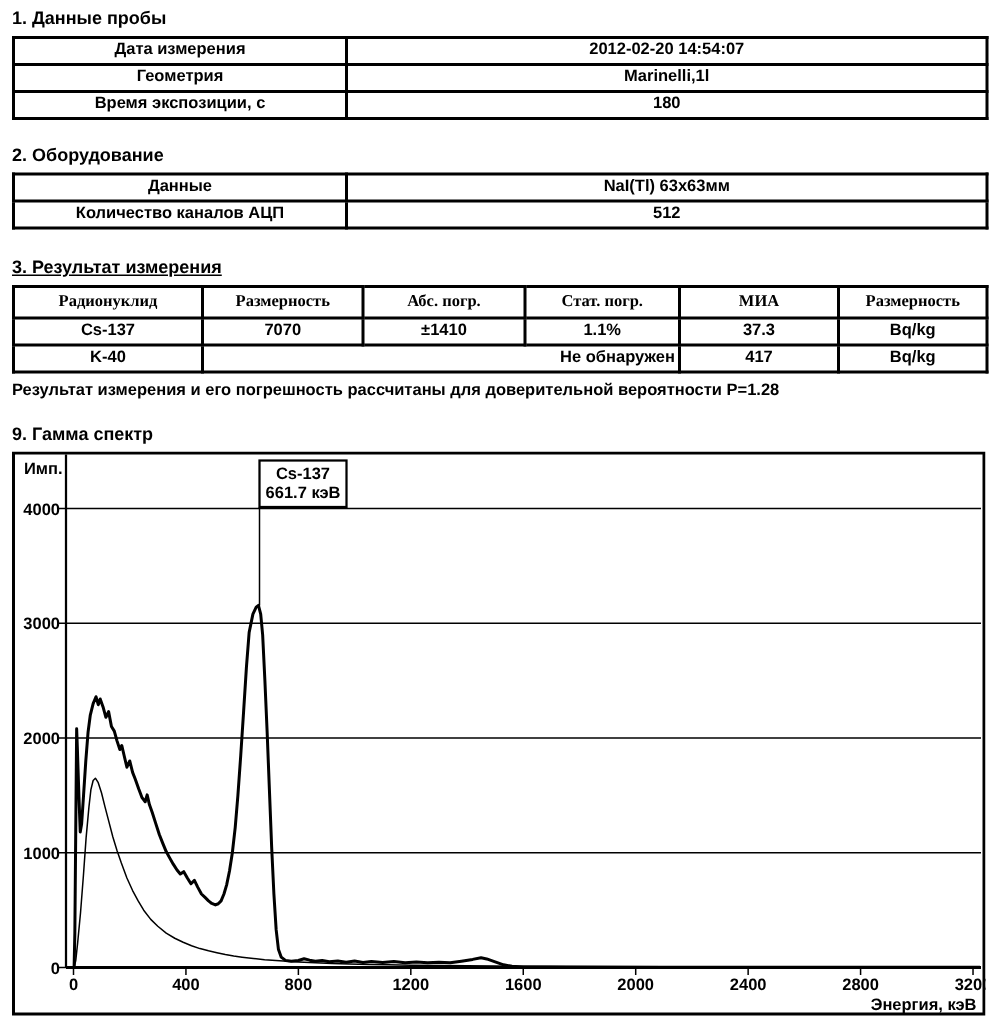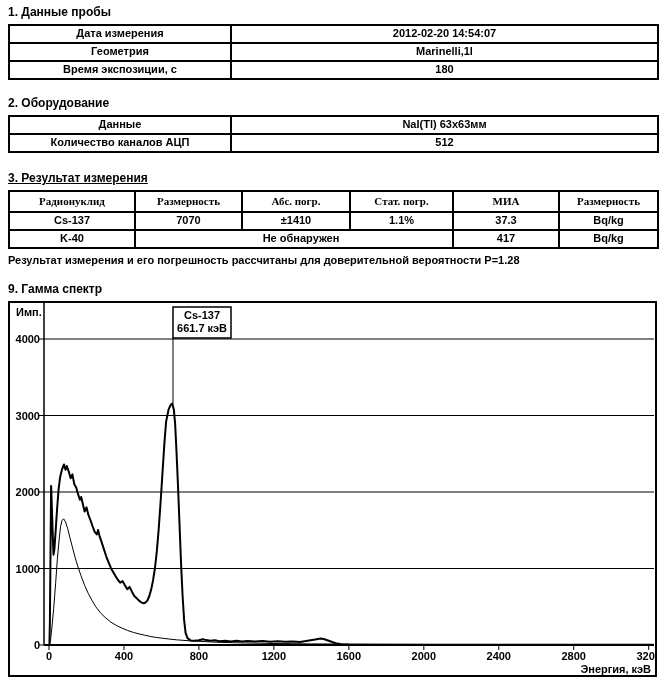--- a/index.html
+++ b/index.html
@@ -5,21 +5,21 @@
   html,body{margin:0;padding:0;background:#fff;}
   body{width:669px;height:688px;color:#000;font-family:"Liberation Sans",sans-serif;}
   .page{padding:5px 8px 0 8px;}
   .sec-title{font:bold 12px "Liberation Sans",sans-serif;margin:0 0 5px 0;}
   .gap1{margin-top:16px;}
   .gap2{margin-top:18px;text-decoration:underline;}
   table{border-collapse:collapse;table-layout:fixed;width:651px;}
   td,th{border:2px solid #000;font:bold 11px/1.25 "Liberation Sans",sans-serif;
         text-align:center;padding:1px 2px;height:14px;overflow:hidden;white-space:nowrap;}
   .t3 th{height:17px;font-family:Liberation Serif, serif;}
-  .cell-left{text-align:center;padding-left:16px;}
+  .cell-left{text-align:right;padding-left:16px;}
   .note{font:bold 11px "Liberation Sans",sans-serif;margin-top:5px;}
   .chart-wrap{margin-top:3px;}
   svg text{fill:#000;font:bold 11px "Liberation Sans",sans-serif;}
 </style>
 </head>
 <body>
 
 <div class="page">
 
   <div class="sec-title">1. Данные пробы</div>

